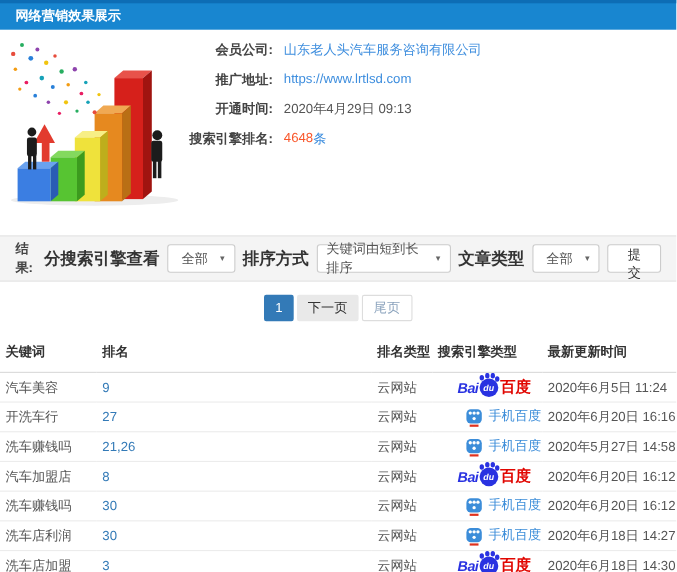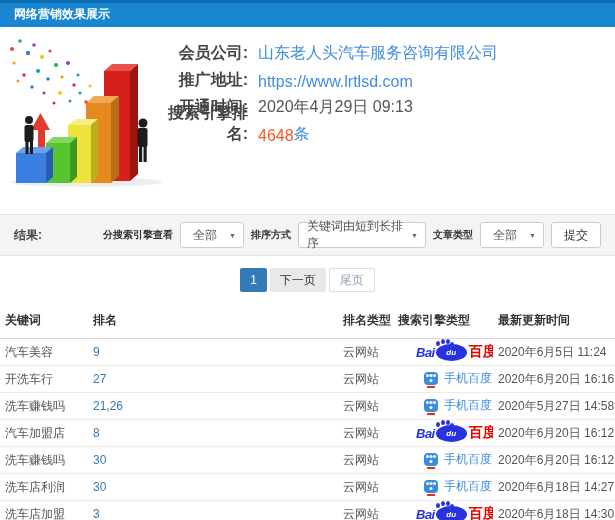--- a/index.html
+++ b/index.html
@@ -7,32 +7,32 @@
   .page { position:relative; width:615px; height:520px; overflow:hidden; background:#fff; }
 
   
   .topbar { height:27px; background:#1886d0; border-top:3px solid #0d6db5; }
   .topbar-title { display:inline-block; padding-left:14px; line-height:23px; color:#fff; font-size:12px; font-weight:bold; }
 
   
   .summary { position:relative; height:163px; }
   .illustration { position:absolute; left:2px; top:4px; width:185px; height:158px; }
   .info { position:absolute; left:160px; top:10px; right:0; }
-  .info-row { display:flex; align-items:flex-end; height:27px; font-size:16px; }
+  .info-row { display:flex; align-items:flex-start; height:27px; font-size:12px; }
   .info-label { width:88px; text-align:right; color:#444; font-weight:bold; }
   .info-value { margin-left:10px; color:#555; }
   .info-link { margin-left:10px; color:#3e8ede; text-decoration:none; cursor:pointer; }
   .count-orange { margin-left:10px; color:#f9572b; }
   .count-suffix { color:#3e8ede; text-decoration:none; cursor:pointer; }
 
   
   .filterbar { height:42px; background:#f4f4f4; border-top:1px solid #e3e3e3; border-bottom:1px solid #e3e3e3; display:flex; align-items:center; padding:0 14px;margin-top:24px; }
   .section-label { font-size:12px; font-weight:bold; color:#444; }
   .filters { margin-left:auto; display:flex; align-items:center; gap:7px; }
-  .filter-label { font-size:10px; font-weight:bold; color:#333; white-space:nowrap; }
+  .filter-label { font-size:15px; font-weight:bold; color:#333; white-space:nowrap; }
   .select { display:flex; align-items:center; justify-content:space-between; height:26px; background:#fff; border:1px solid #ccc; border-radius:3px; font-size:12px; color:#555; padding:0 7px 0 12px; cursor:pointer; }
   .select-engine { width:64px; }
   .select-sort { width:128px; padding-left:8px; }
   .select-type { width:64px; }
   .caret { font-size:7px; color:#666; margin-left:5px; }
   .submit-btn { height:26px; padding:0 12px; background:#fff; border:1px solid #ccc; border-radius:3px; font-size:12px; color:#333; cursor:pointer; font-family:inherit; }
 
   
   .pagination { height:48px; display:flex; align-items:center; justify-content:center; gap:3px; }
   .page-btn { display:inline-block; min-width:24px; padding:0 10px; height:24px; line-height:24px; text-align:center; font-size:12px; text-decoration:none; border-radius:2px; cursor:pointer; }
@@ -44,21 +44,21 @@
   table.results { width:100%; border-collapse:collapse; font-size:12px; table-layout:fixed; }
   .results th { text-align:left; font-weight:bold; color:#333; padding:8px 5px 9px 5px; border-bottom:1px solid #d9d9d9; white-space:nowrap; }
   .results td { padding:0 5px; height:27px; border-bottom:1px solid #ececec; color:#555; white-space:nowrap; overflow:hidden; vertical-align:middle; }
   .cell-keyword { color:#333; }
   .rank-link { color:#337ab7; text-decoration:none; cursor:pointer; }
   .cell-engine { }
 
   
   .bd-logo { display:inline-flex; align-items:center; margin-left:18px; }
   .bd-bai { color:#2932e1; font-size:13px; font-style:italic; letter-spacing:-0.5px; }
-  .bd-paw { position:relative; display:inline-block; width:31px; height:17px; margin:0 1px; background:#2932e1; border-radius:50%; color:#fff; font-size:8px; font-weight:bold; font-style:italic; text-align:center; line-height:18px; }
+  .bd-paw { position:relative; display:inline-block; width:17px; height:17px; margin:0 1px; background:#2932e1; border-radius:50%; color:#fff; font-size:8px; font-weight:bold; font-style:italic; text-align:center; line-height:18px; }
   .bd-paw::before { content:""; position:absolute; top:-3px; left:0; width:4px; height:5px; border-radius:50%; background:#2932e1; box-shadow:5px -2px 0 #2932e1, 10px -2px 0 #2932e1, 14px 1px 0 #2932e1; }
   .bd-cn { color:#e10601; font-size:14px; margin-left:1px; }
 
   
   .mb-logo { display:inline-flex; align-items:center; margin-left:26px; }
   .mb-paw { position:relative; display:inline-block; width:14px; height:13px; background:#3c8dd9; border-radius:4px; }
   .mb-paw::before { content:""; position:absolute; top:2px; left:2px; width:3px; height:3px; border-radius:50%; background:#fff; box-shadow:3.5px 0 0 #fff, 7px 0 0 #fff, 3.5px 5px 0 #fff; }
   .mb-paw::after { content:""; position:absolute; bottom:-3px; left:3px; width:8px; height:2px; background:#e0321e; }
   .mb-label { margin-left:6px; color:#3c8dd9; font-size:12px;text-align:right; }
 </style>

